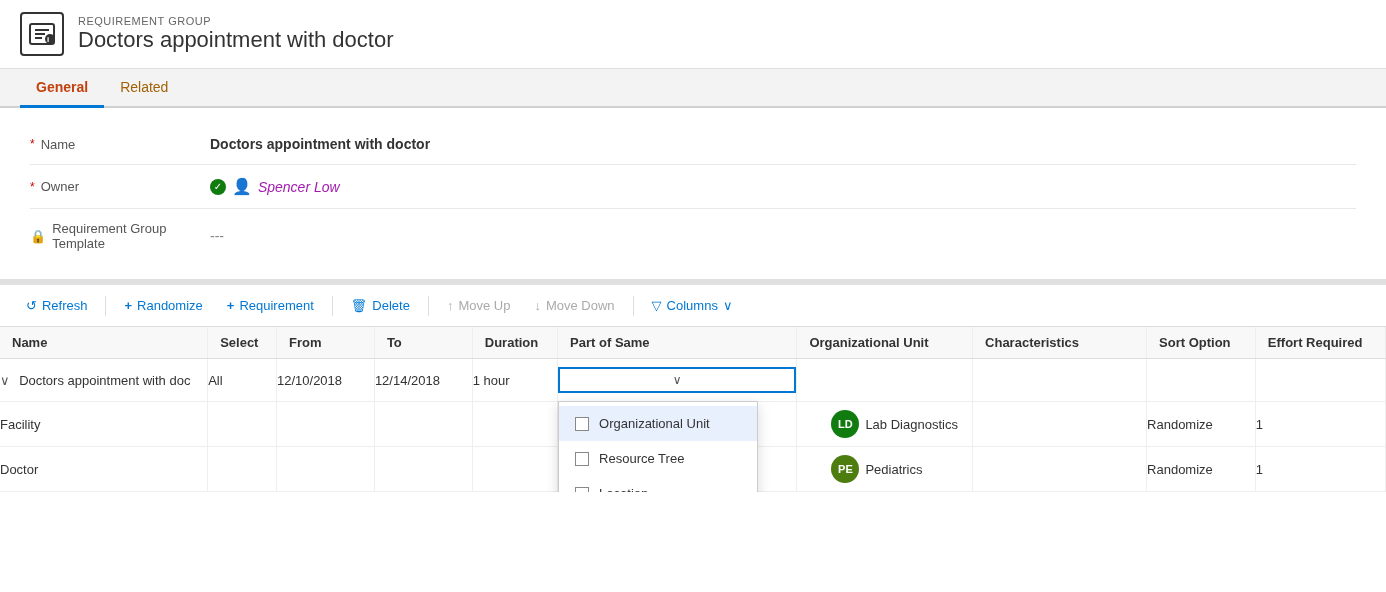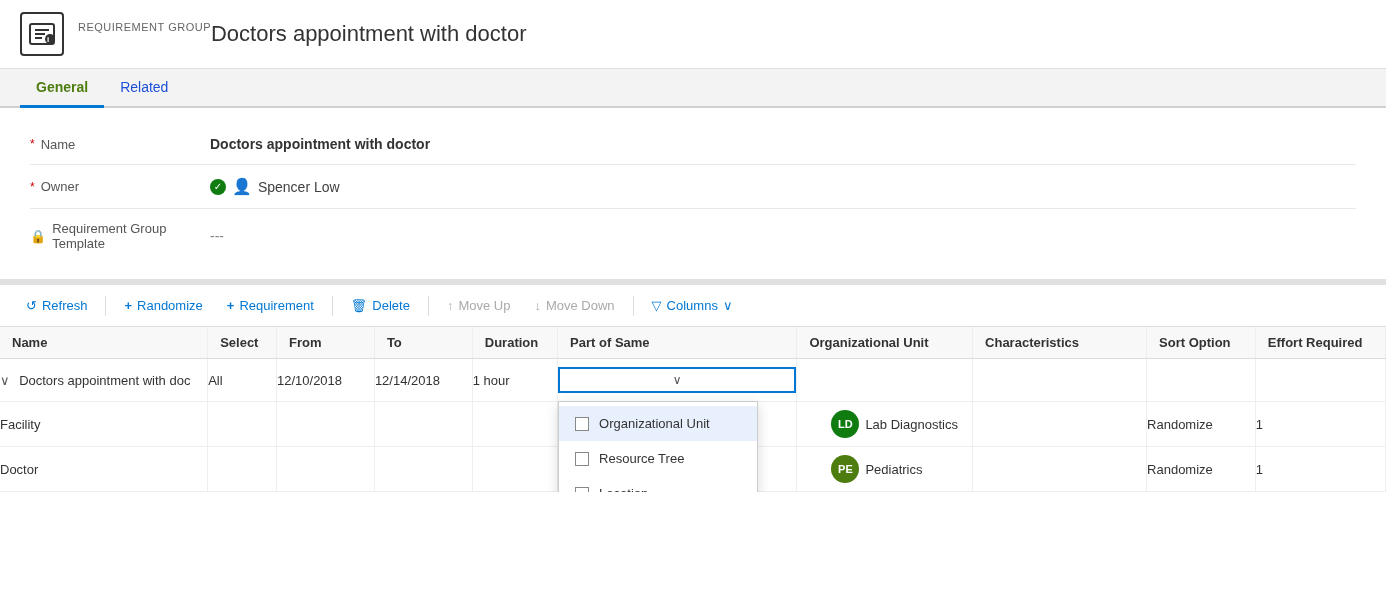--- a/index.html
+++ b/index.html
@@ -17,46 +17,46 @@
       width: 44px;
       height: 44px;
       border: 2px solid #333;
       border-radius: 4px;
       display: flex;
       align-items: center;
       justify-content: center;
       margin-right: 14px;
       flex-shrink: 0;
     }
-    .header-text-group { display: flex; }
+    .header-text-group { display: flex; flex-direction: column; }
     .header-label {
       font-size: 11px;
       color: #666;
       text-transform: uppercase;
       letter-spacing: 0.5px;
     }
     .header-title { font-size: 22px; font-weight: 300; color: #333; }
 
     
     .tabs {
       display: flex;
       background: #f3f3f3;
       border-bottom: 2px solid #d0d0d0;
       padding: 0 20px;
     }
     .tab {
       padding: 10px 16px;
       cursor: pointer;
       font-size: 14px;
-      color: #1d4ed8;
+      color: #a16207;
       border-bottom: 3px solid transparent;
       margin-bottom: -2px;
     }
     .tab.active {
-      color: #4d7c0f;
+      color: #c2410c;
       border-bottom: 3px solid #0078d4;
       font-weight: 600;
     }
 
     
     .form-section {
       background: #fff;
       padding: 16px 30px;
       border-bottom: 6px solid #e0e0e0;
     }
@@ -253,21 +253,21 @@
 
   <div class="form-row">
     <div class="form-label">
       <span class="required-star">*</span>
       <span>Owner</span>
     </div>
     <div class="form-value">
       <div class="owner-value">
         <div class="green-check">✓</div>
         <span style="color:#0078d4; font-size:16px;">👤</span>
-        <span style="color:#404040;">Spencer Low</span>
+        <span style="color:#a21caf;font-style:italic;">Spencer Low</span>
       </div>
     </div>
   </div>
 
   <div class="form-row">
     <div class="form-label">
       <span style="font-size:13px;color:#888;">🔒</span>
       <span>Requirement Group Template</span>
     </div>
     <div class="form-value dashes">---</div>

